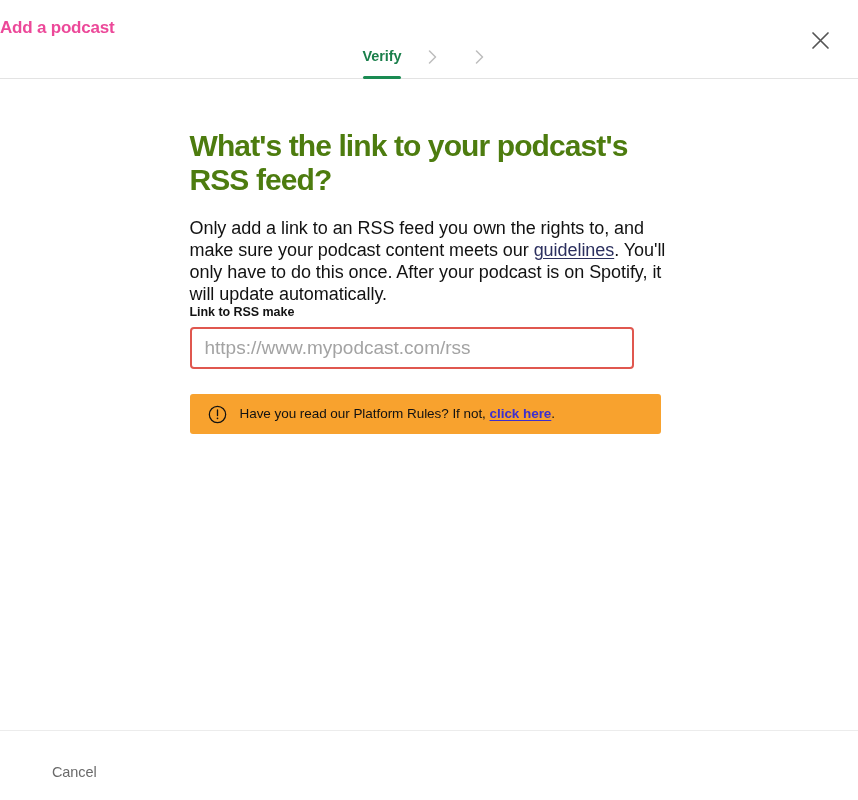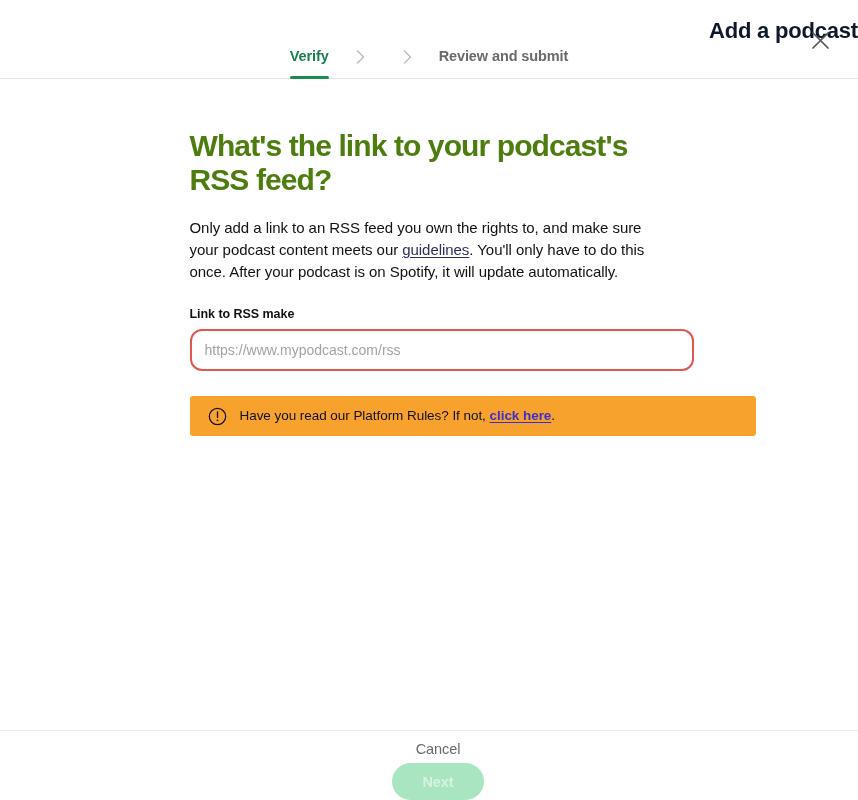--- a/index.html
+++ b/index.html
@@ -22,24 +22,24 @@
 
   
   .header {
     position: relative;
     height: 79px;
     border-bottom: 1px solid #e3e3e3;
     background: #ffffff;
   }
 
   .header-title {
-    text-align: right;
-    font-size: 22px;
-    font-weight: bold;
-    color: #0f172a;
+    text-align: left;
+    font-size: 17px;
+    font-weight: bold;
+    color: #ec4899;
     letter-spacing: -0.2px;
     padding-top: 18px;
   }
 
   .close-button {
     position: absolute;
     top: 20px;
     right: 18px;
     width: 40px;
     height: 40px;
@@ -116,64 +116,63 @@
   .page-heading {
     font-size: 30px;
     line-height: 34px;
     font-weight: bold;
     color: #4d7c0f;
     letter-spacing: -0.9px;
     margin-bottom: 20px;
   }
 
   .description {
-    font-size: 15px;
+    font-size: 18px;
     line-height: 22px;
     color: #121212;
     letter-spacing: -0.05px;
-    margin-bottom: 24px;
     max-width: 479px;
   }
 
   .inline-link {
     color: #2b2f5e;
     text-decoration: underline;
     text-underline-offset: 2px;
     cursor: pointer;
   }
 
   .field-label {
     font-size: 12.5px;
     font-weight: bold;
     color: #121212;
     letter-spacing: -0.05px;
     margin-bottom: 8px;
     display: block;
   }
 
   .rss-input {
-    width: 504px;
+    width: 444px;
     height: 42px;
     border: 2px solid #e0574f;
-    border-radius: 12px;
+    border-radius: 4px;
     padding: 0 13px;
-    font-size: 14px;
+    font-size: 19px;
     font-family: "Liberation Sans", sans-serif;
     color: #121212;
     background: #ffffff;
     outline: none;
   }
   .rss-input::placeholder {
     color: #a3a3a3;
   }
 
   
   .warning-banner {
     margin-top: 25px;
-    width: 566px;
+    width: 471px;
     min-height: 40px;
     background: #f8a22e;
     border-radius: 3px;
     display: flex;
     align-items: center;
     padding: 10px 14px 10px 18px;
     gap: 13px;
   }
 
   .warn-icon {
@@ -199,23 +198,22 @@
   }
 
   
   .footer {
     position: relative;
     height: 70px;
     border-top: 1px solid #ececec;
     display: flex;
     align-items: center;
     justify-content: space-between;
-    padding: 4px 32px 0 50px;
-    background: #ffffff;
-    flex-direction: column;
+    padding: 12px 32px 0 50px;
+    background: #ffffff;
   }
 
   .cancel-button {
     background: none;
     border: none;
     font-family: "Liberation Sans", sans-serif;
     font-size: 14.5px;
     color: #6a6a6a;
     letter-spacing: -0.1px;
     cursor: pointer;
@@ -259,23 +257,20 @@
       <span class="step-sep">
         <svg width="9" height="14" viewBox="0 0 9 14" fill="none">
           <path d="M1.5 1 L7.5 7 L1.5 13" stroke="#bdbdbd" stroke-width="1.5" stroke-linecap="round" stroke-linejoin="round"></path>
         </svg>
       </span>
       <span class="step-sep">
         <svg width="9" height="14" viewBox="0 0 9 14" fill="none">
           <path d="M1.5 1 L7.5 7 L1.5 13" stroke="#bdbdbd" stroke-width="1.5" stroke-linecap="round" stroke-linejoin="round"></path>
         </svg>
       </span>
-      <div class="step">
-        <span>Review and submit</span>
-      </div>
     </div>
   </div>
 
   <div class="body">
     <div class="content">
 
       <h1 class="page-heading">What's the link to your podcast's RSS feed?</h1>
 
       <p class="description">
         <span>Only add a link to an RSS feed you own the rights to, and make sure your podcast content meets our </span><a class="inline-link">guidelines</a><span>. You'll only have to do this once. After your podcast is on Spotify, it will update automatically.</span>
@@ -297,16 +292,15 @@
         <div class="warning-text">
           <span>Have you read our Platform Rules? If not, </span><a class="warning-link">click here</a><span>.</span>
         </div>
       </div>
 
     </div>
   </div>
 
   <div class="footer">
     <button class="cancel-button">Cancel</button>
-    <button class="next-button">Next</button>
   </div>
 
 </div>
 
 </body></html>

